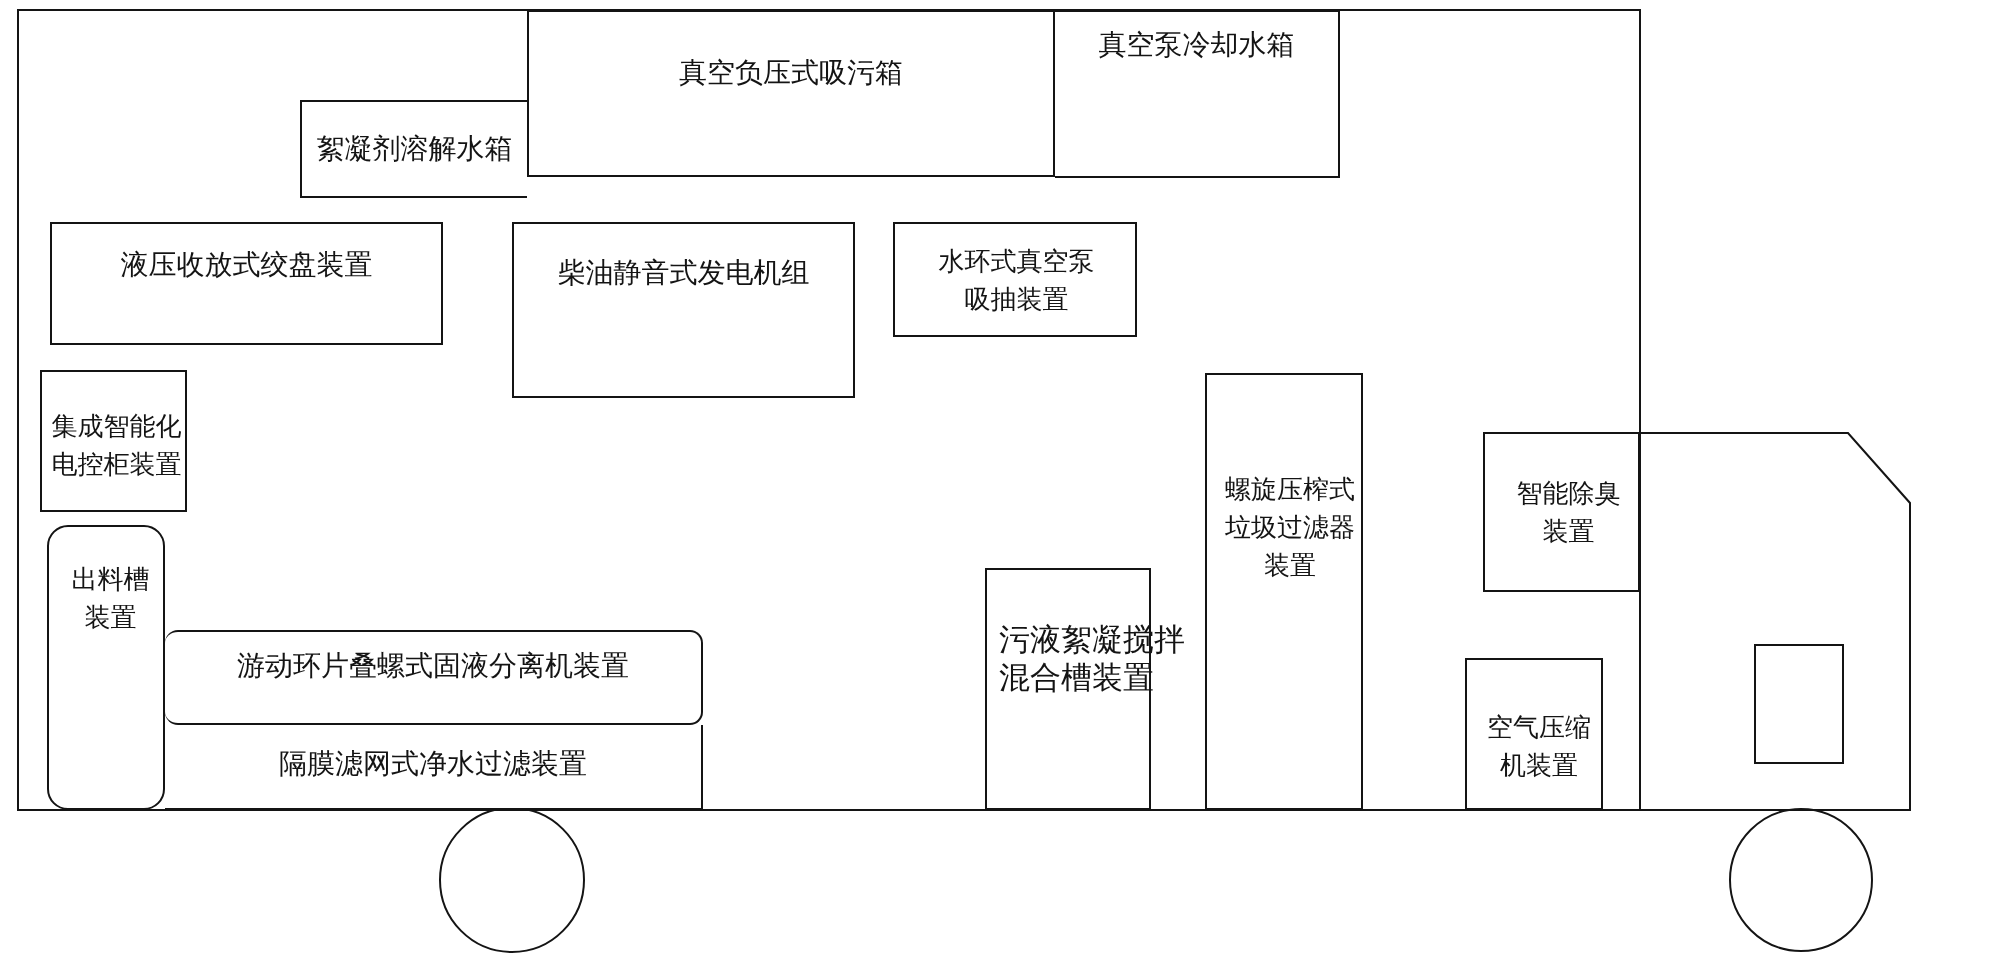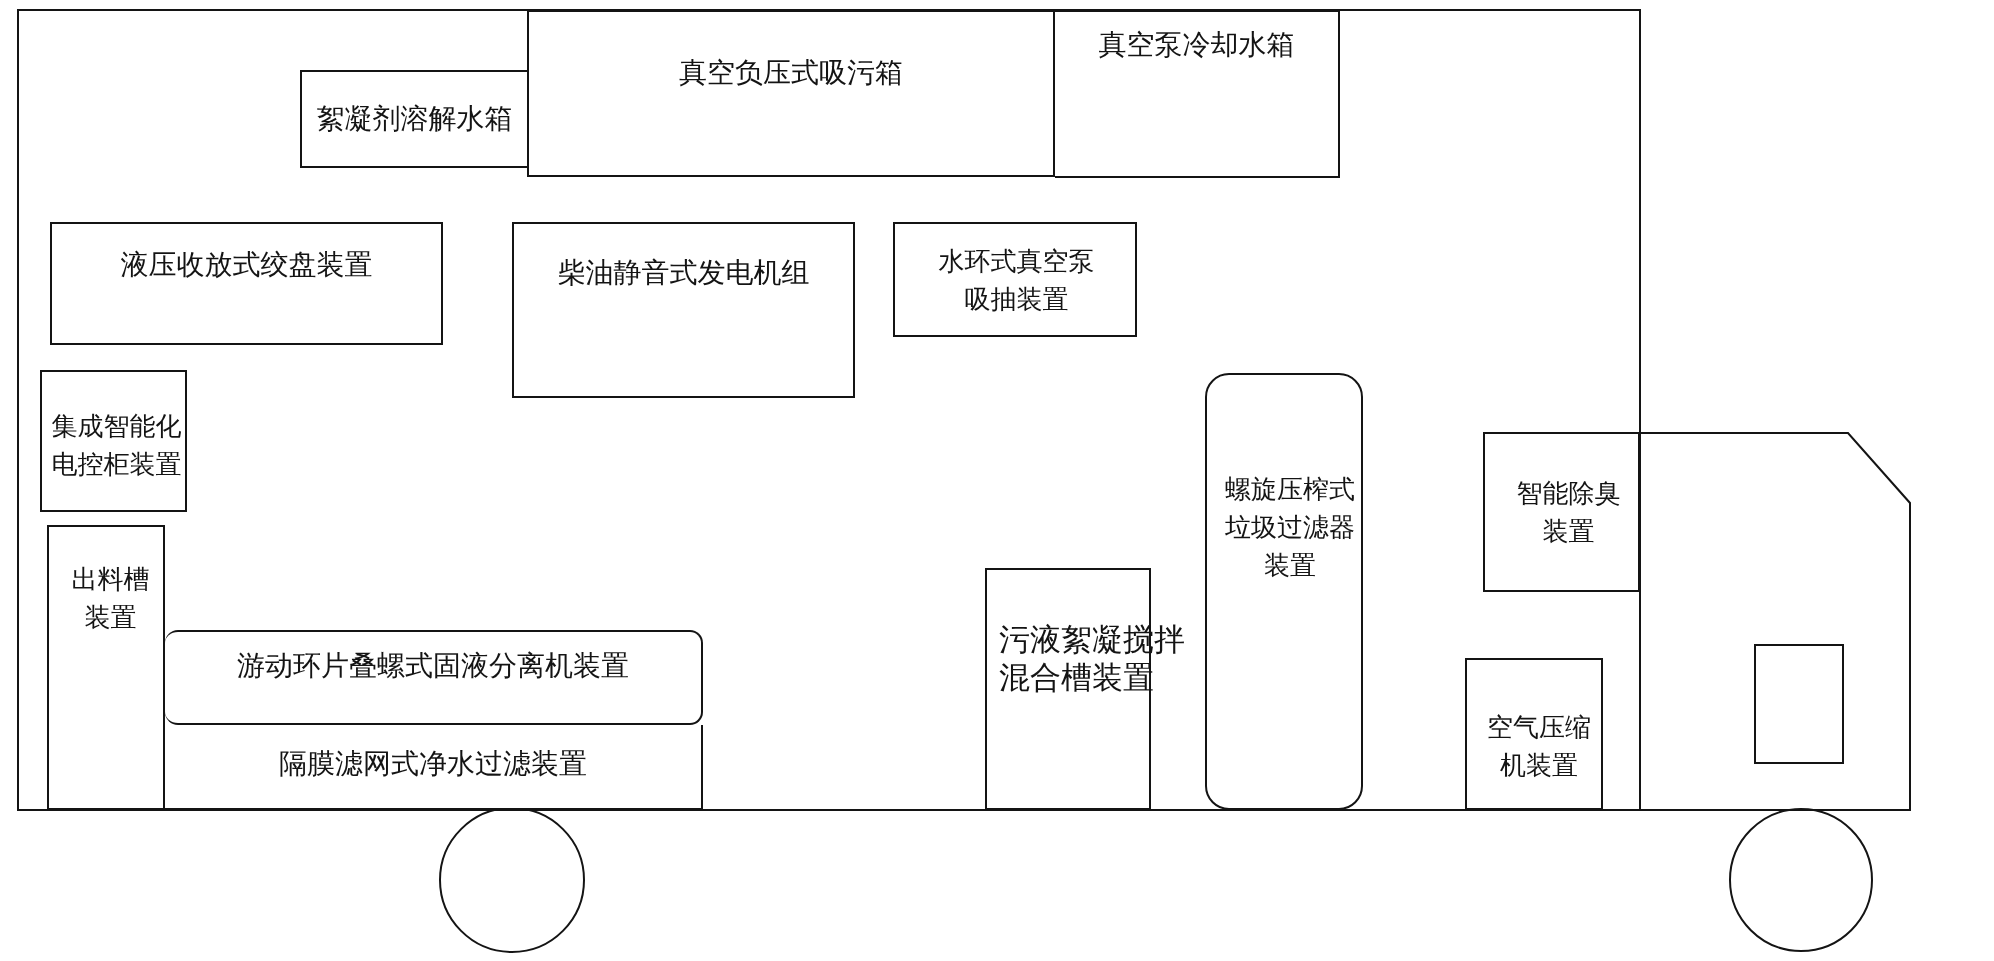--- a/index.html
+++ b/index.html
@@ -22,21 +22,21 @@
     border: 2px solid #141414;
     background: #ffffff;
     font-size: 26px;
     line-height: 38px;
     letter-spacing: 0px;
     color: #141414;
   }
   .comp .line { display: block; white-space: nowrap; text-align: center; }
   .big { font-size: 28px; }
   .hcenter { text-align: center; }
-  .no-right  { border-right: none; }
+  .no-right  { border-right: none; margin-top: 30px; }
   .no-left   { border-left: none; }
   .no-top    { border-top: none; }
 </style>
 </head>
 <body>
 
 <div class="stage">
 
   <svg class="outline" width="1994" height="961" viewBox="0 0 1994 961">
     <rect x="18" y="10" width="1622" height="800" fill="none" stroke="#141414" stroke-width="2"></rect>
@@ -69,39 +69,39 @@
   <div class="comp" style="left:893px; top:222px; width:244px; height:115px; padding:18px 13px 0 16px;">
     <span class="line">水环式真空泵</span>
     <span class="line">吸抽装置</span>
   </div>
 
   <div class="comp" style="left:40px; top:370px; width:147px; height:142px; padding:35px 0 0 6px;">
     <span class="line">集成智能化</span>
     <span class="line">电控柜装置</span>
   </div>
 
-  <div class="comp" style="left:47px; top:525px; width:118px; height:285px; padding:33px 0 0 9px;">
+  <div class="comp" style="left:47px; top:525px; width:118px; height:285px; padding:33px 0 0 9px;border-radius:21px;">
     <span class="line">出料槽</span>
     <span class="line">装置</span>
   </div>
 
   <div class="comp big hcenter no-left" style="left:165px; top:630px; width:538px; height:95px; padding-top:15px;border-radius:13px;">
     <span class="line">游动环片叠螺式固液分离机装置</span>
   </div>
 
   <div class="comp big hcenter no-left no-top" style="left:165px; top:725px; width:538px; height:85px; padding-top:20px;">
     <span class="line">隔膜滤网式净水过滤装置</span>
   </div>
 
   <div class="comp" style="left:985px; top:568px; width:166px; height:242px; padding:50px 0 0 12px; font-size:31px;">
     <span class="line">污液絮凝搅拌</span>
     <span class="line">混合槽装置</span>
   </div>
 
-  <div class="comp" style="left:1205px; top:373px; width:158px; height:437px; padding:95px 0 0 12px;border-radius:24px;">
+  <div class="comp" style="left:1205px; top:373px; width:158px; height:437px; padding:95px 0 0 12px;">
     <span class="line">螺旋压榨式</span>
     <span class="line">垃圾过滤器</span>
     <span class="line">装置</span>
   </div>
 
   <div class="comp" style="left:1483px; top:432px; width:157px; height:160px; padding:40px 0 0 14px;">
     <span class="line">智能除臭</span>
     <span class="line">装置</span>
   </div>
 

